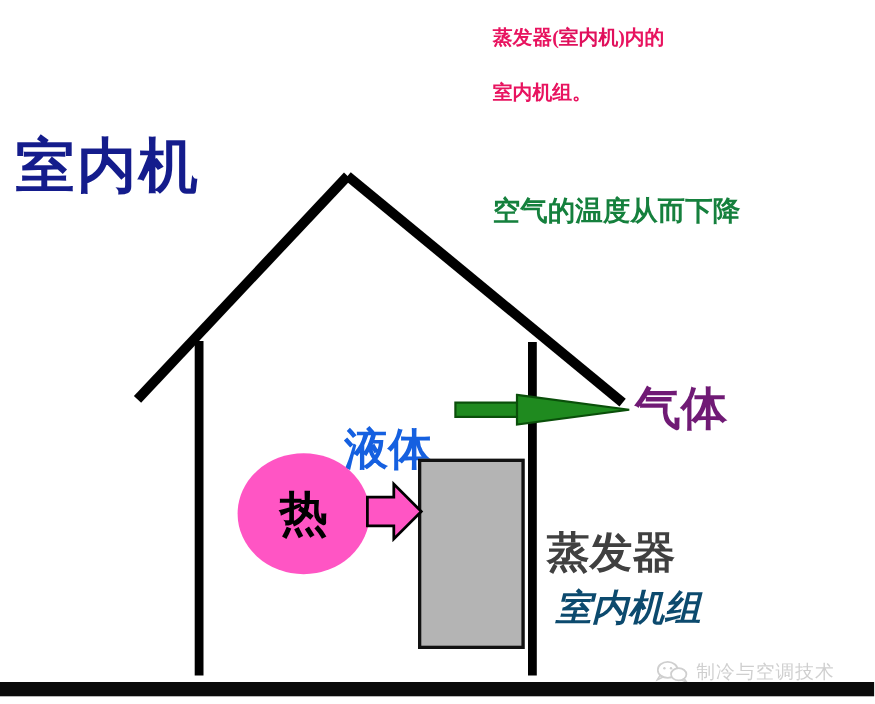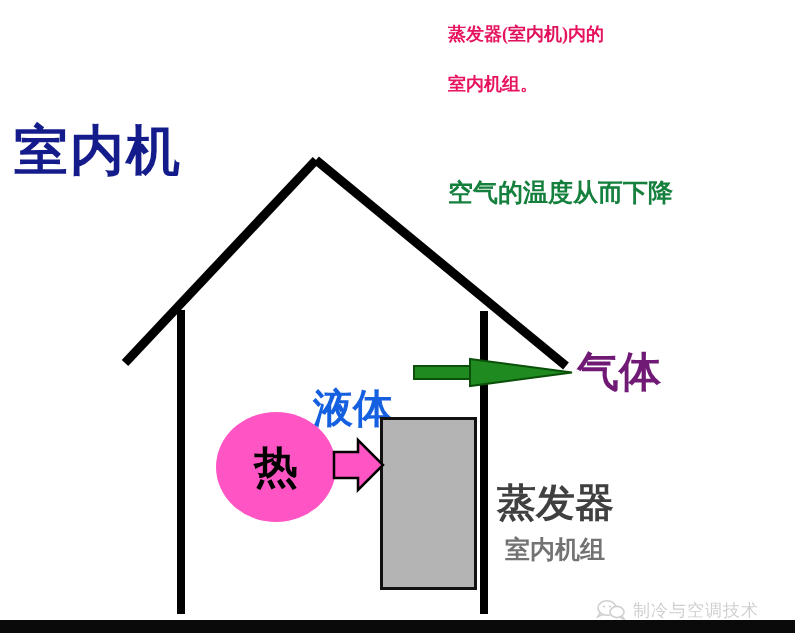--- a/index.html
+++ b/index.html
@@ -67,24 +67,25 @@
 
   #label-evaporator {
     left: 497px; top: 480px;
     font-size: 39px;
     font-weight: 600;
     color: #404040;
     font-family: "Liberation Serif", "DejaVu Serif", serif;
   }
   #label-indoor-unit-group {
     left: 505px; top: 535px;
-    font-size: 25px;
-    font-weight: 600;
-    color: #737373;
-    font-family: "Liberation Serif", "DejaVu Serif", serif;
+    font-size: 33px;
+    font-weight: 600;
+    color: #0c4a6e;
+    font-family: "Liberation Serif", "DejaVu Serif", serif;
+    font-style: italic;
   }
 
   #label-heat {
     position: absolute;
     left: 216px; top: 412px;
     width: 120px; height: 110px;
     display: flex; align-items: center; justify-content: center;
     font-size: 44px;
     font-weight: 700;
     color: #000000;
@@ -127,21 +128,21 @@
     background: #0a0a0a;
     z-index: 9;
   }
 
   
   #watermark {
     position: absolute;
     left: 596px; top: 598px;
     height: 24px;
     display: flex;
-    align-items: center;
+    align-items: flex-end;
     gap: 7px;
     z-index: 8;
     opacity: 0.42;
   }
   #watermark .wm-text {
     font-size: 17px;
     color: #8e8e8e;
     letter-spacing: 1px;
     font-family: "Liberation Sans", "DejaVu Sans", sans-serif;
   }

